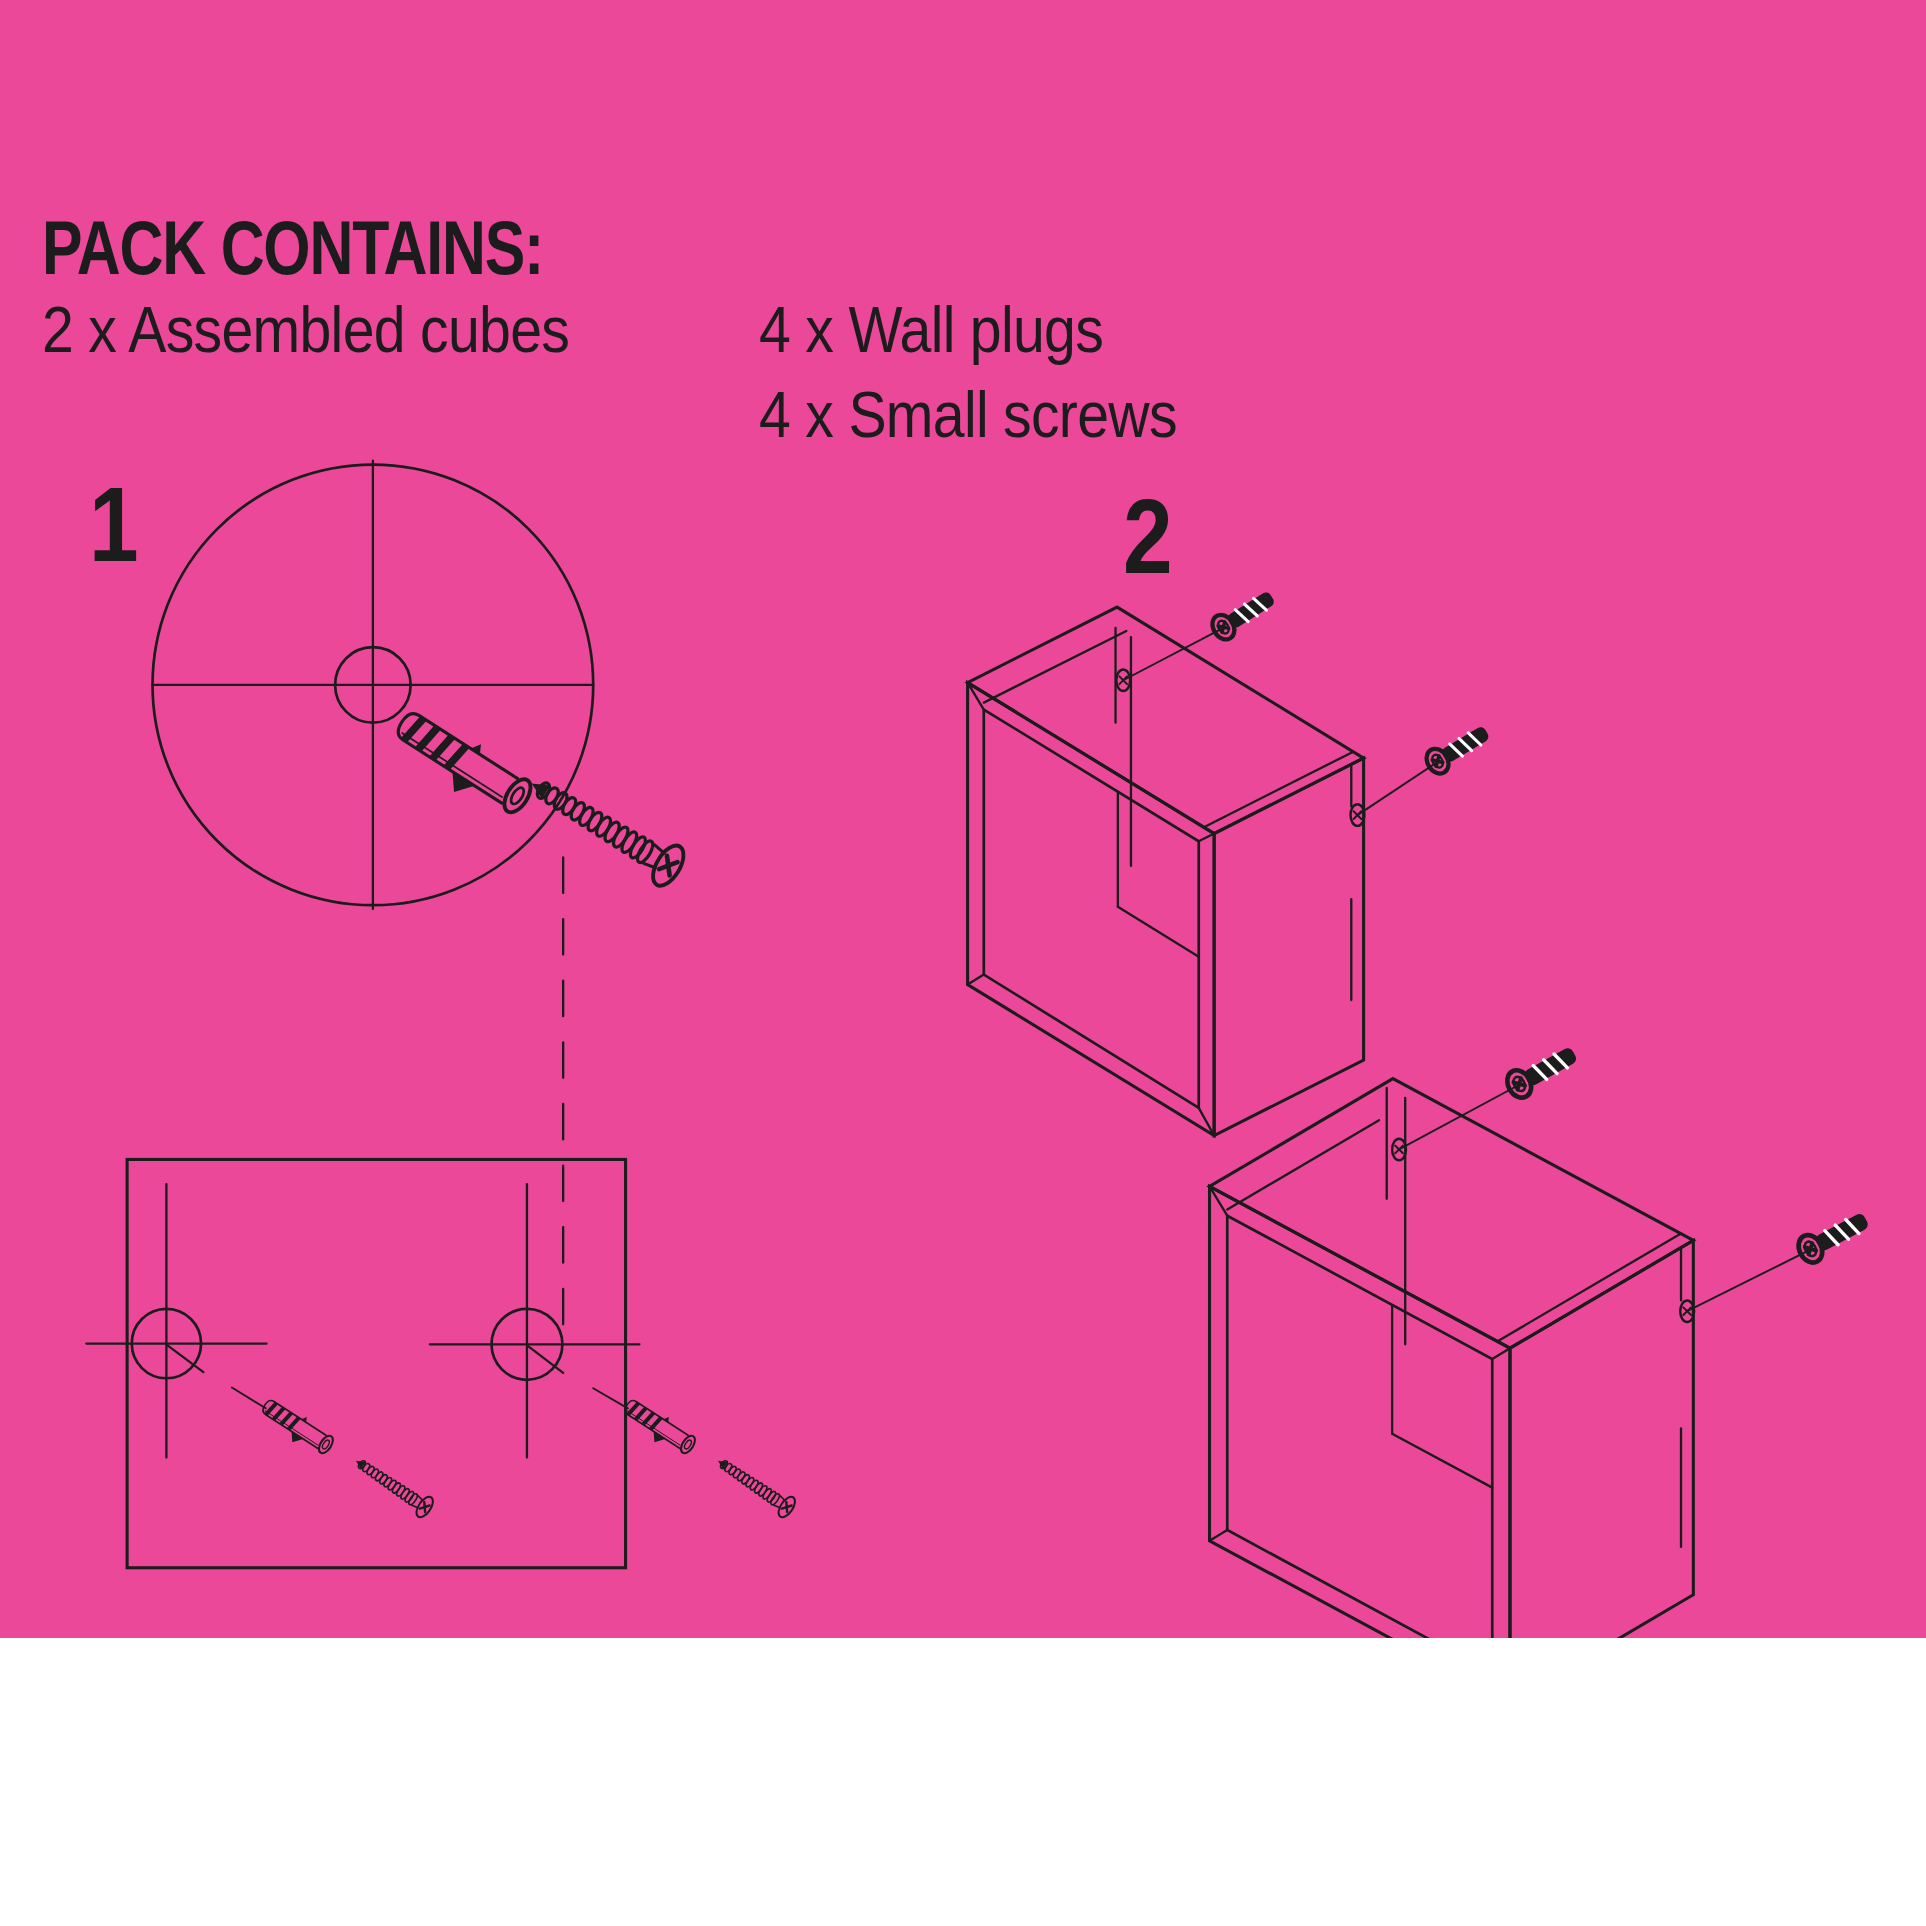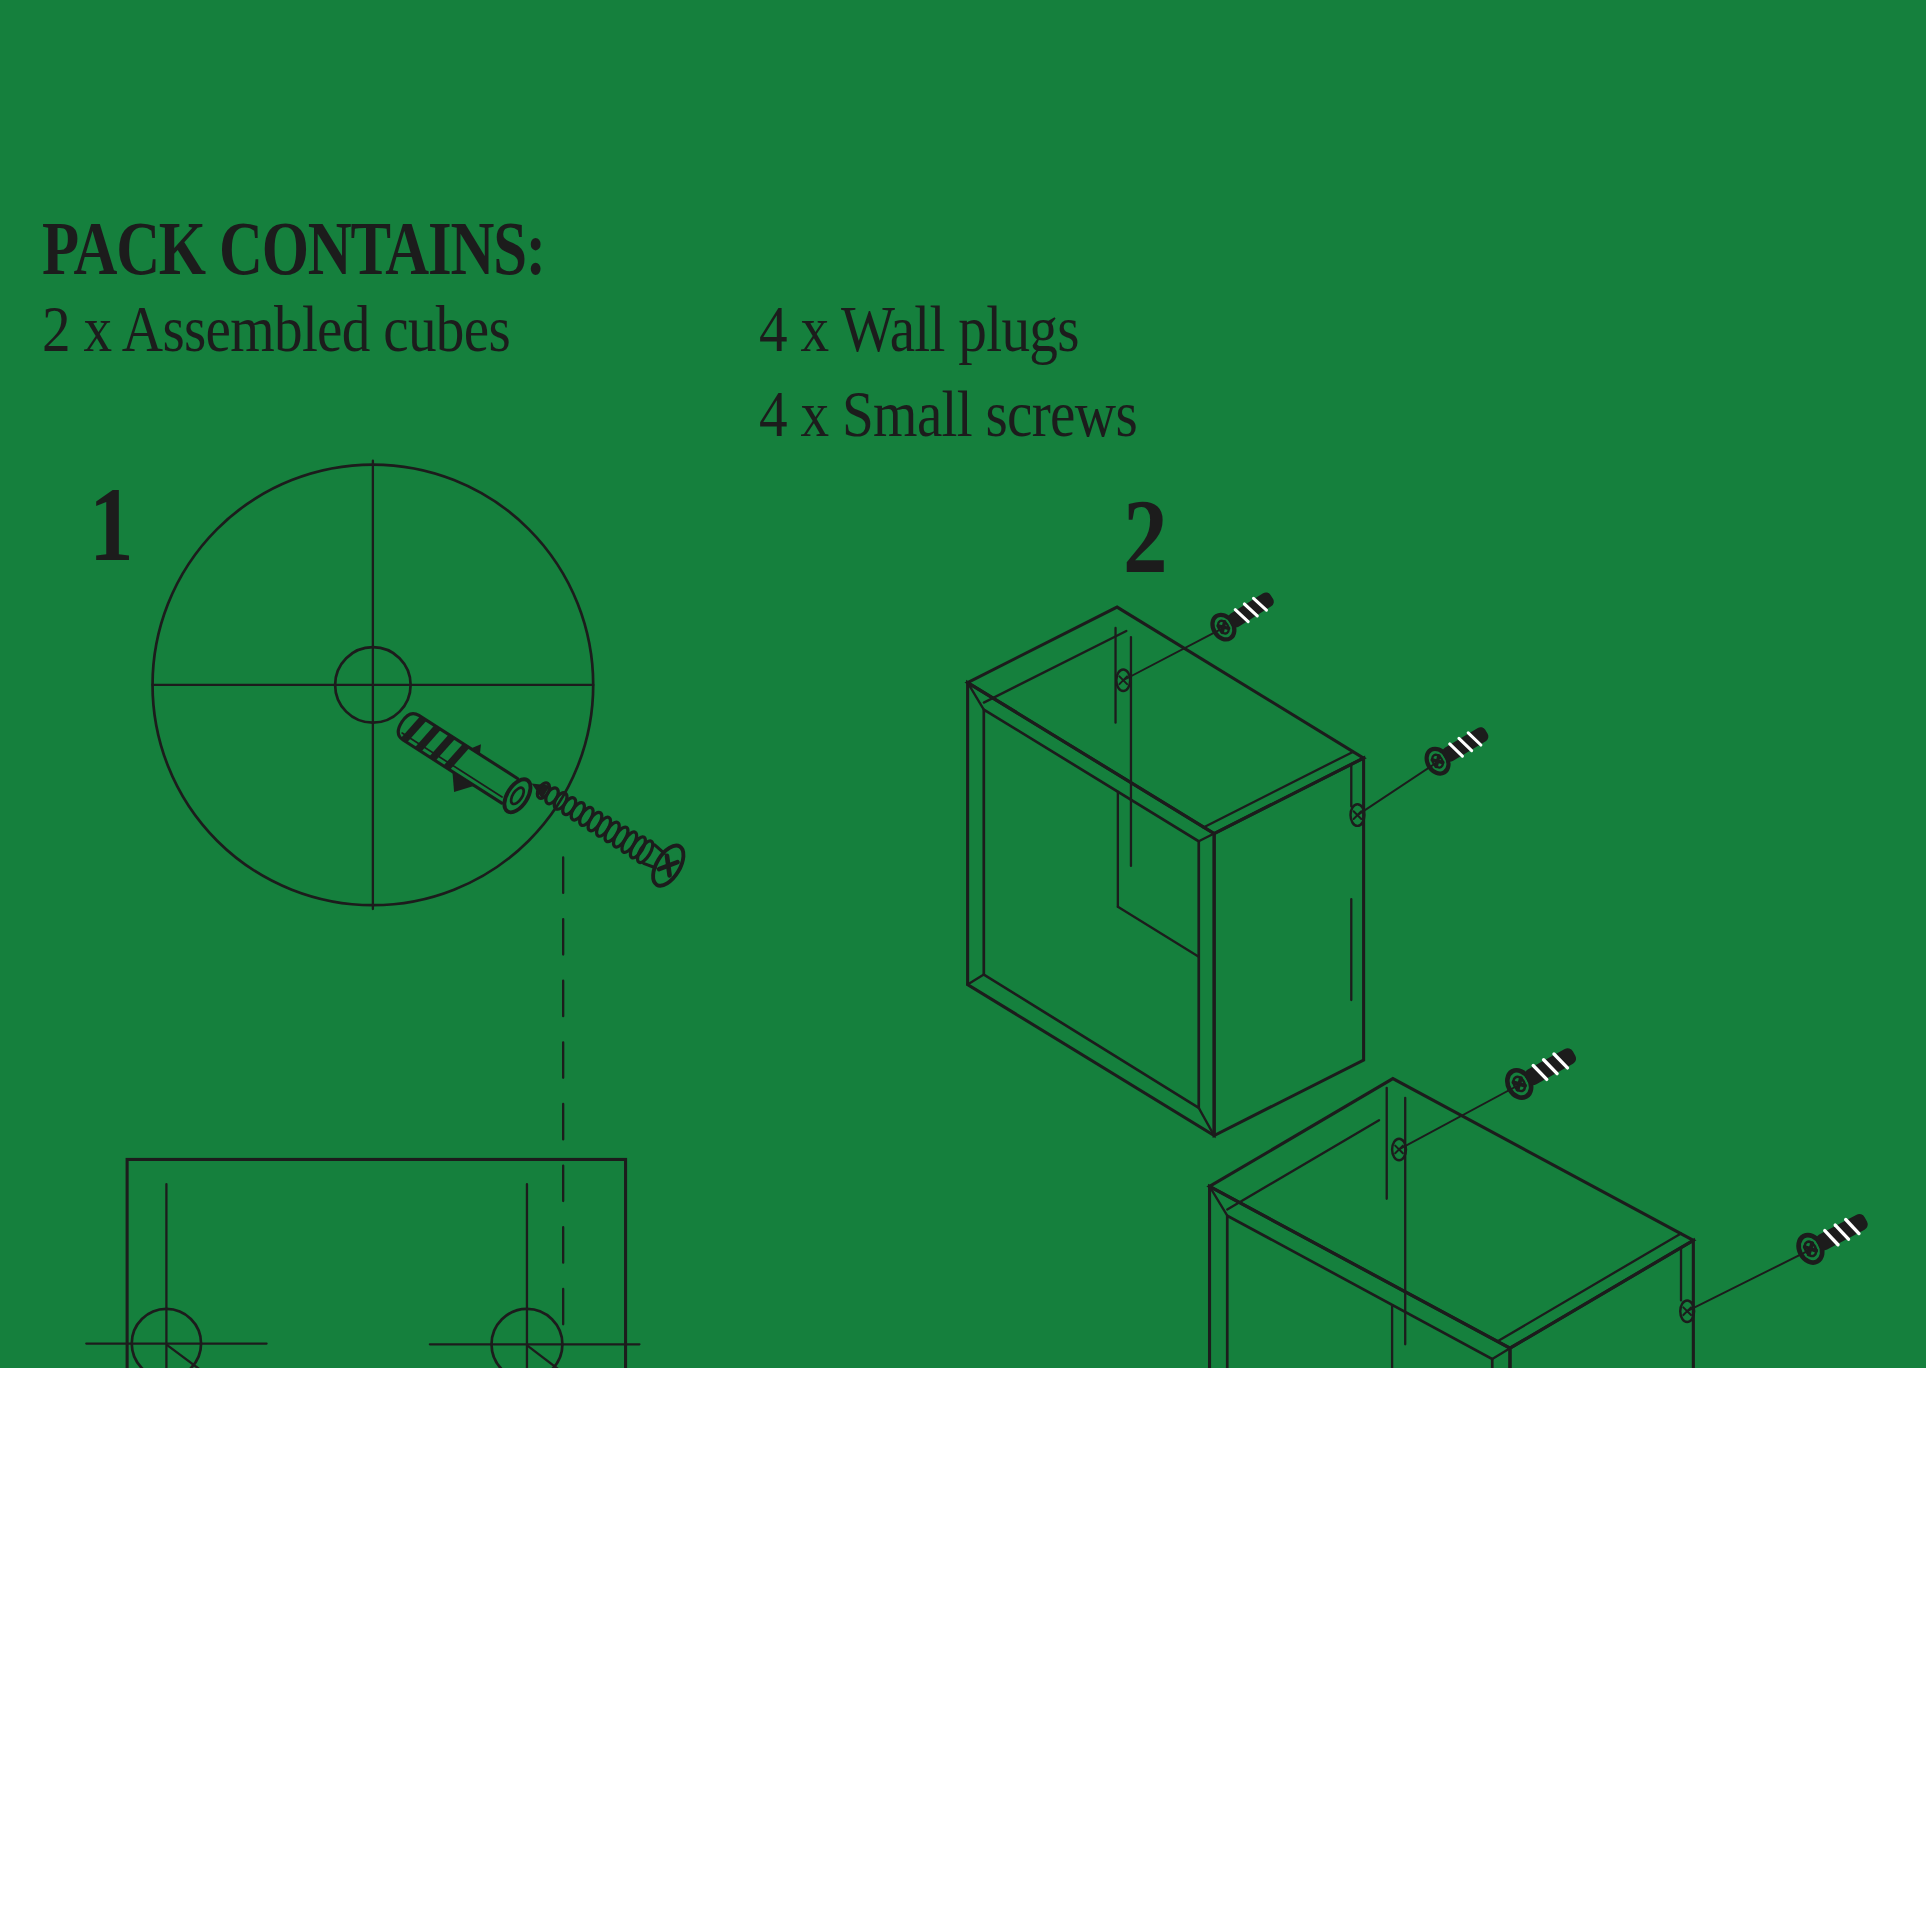--- a/index.html
+++ b/index.html
@@ -1,17 +1,17 @@
 <!DOCTYPE html>
 <html style="font-size:12.3px"><head>
 <meta charset="utf-8">
 <style>
   html,body{margin:0;padding:0;background:#ffffff;}
-  .page{position:relative;width:1926px;height:1368px;background:#15803d;overflow:hidden;
-        font-family:Liberation Serif, serif;color:#1c1c1c;}
+  .page{position:relative;width:1926px;height:1638px;background:#ec4899;overflow:hidden;
+        font-family:Liberation Sans, sans-serif;color:#1c1c1c;}
   .txt{position:absolute;white-space:nowrap;line-height:1;transform-origin:left top;}
   .title{left:42px;top:210px;font-size:76px;font-weight:700;transform:scaleX(0.80);letter-spacing:-1.5px;}
   .item{font-size:65px;font-weight:400;transform:scaleX(0.88);letter-spacing:-0.8px;}
   .item-left{left:42px;top:297px;}
   .item-r1{left:759px;top:297px;}
   .item-r2{left:759px;top:382px;}
   .stepnum{font-size:105px;font-weight:700;transform:scaleX(0.85);}
   .step1{left:89px;top:472px;}
   .step2{left:1123px;top:484px;}
   svg.diagram{position:absolute;left:0;top:0;width:1926px;height:1926px;}

